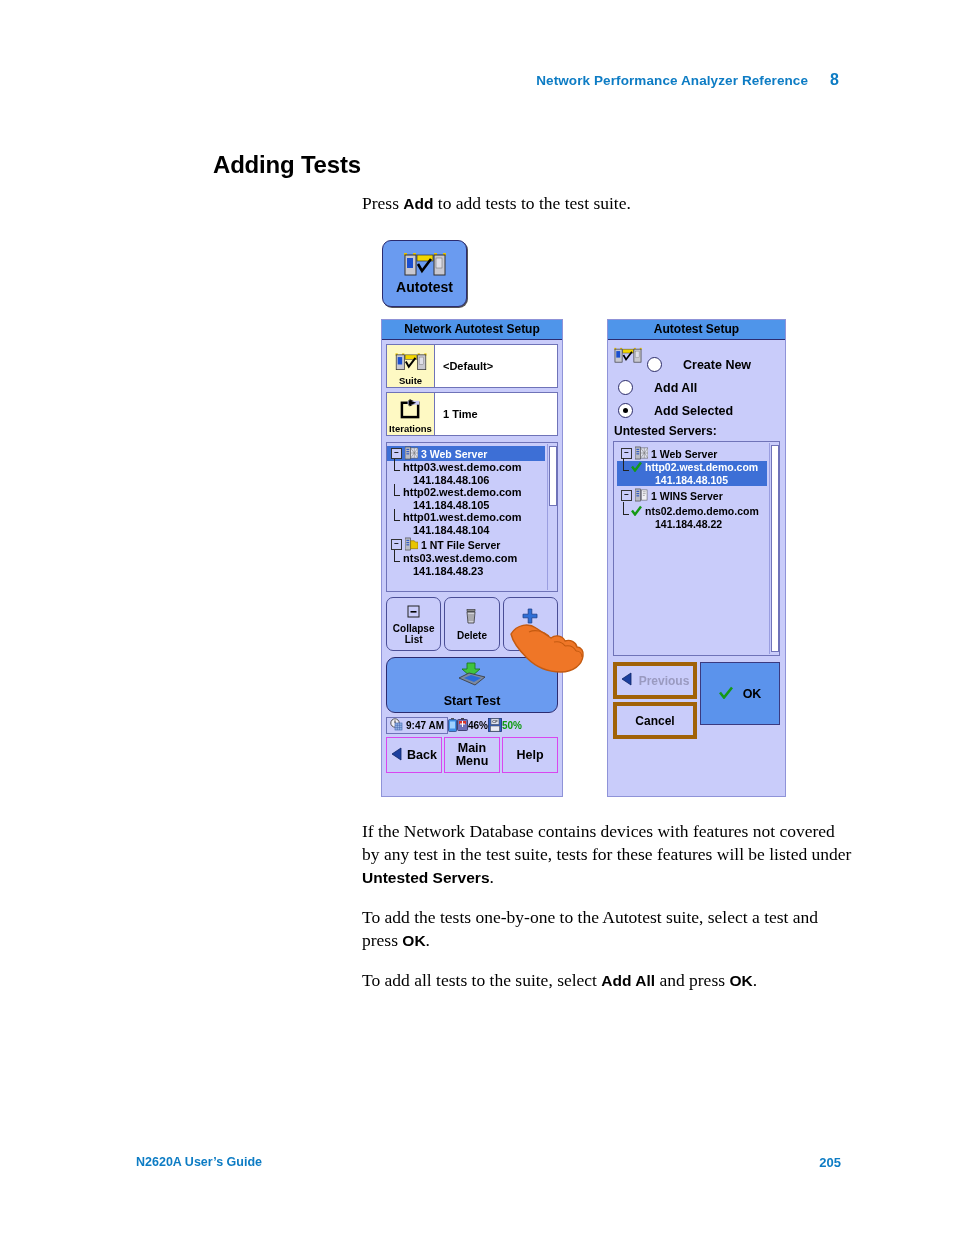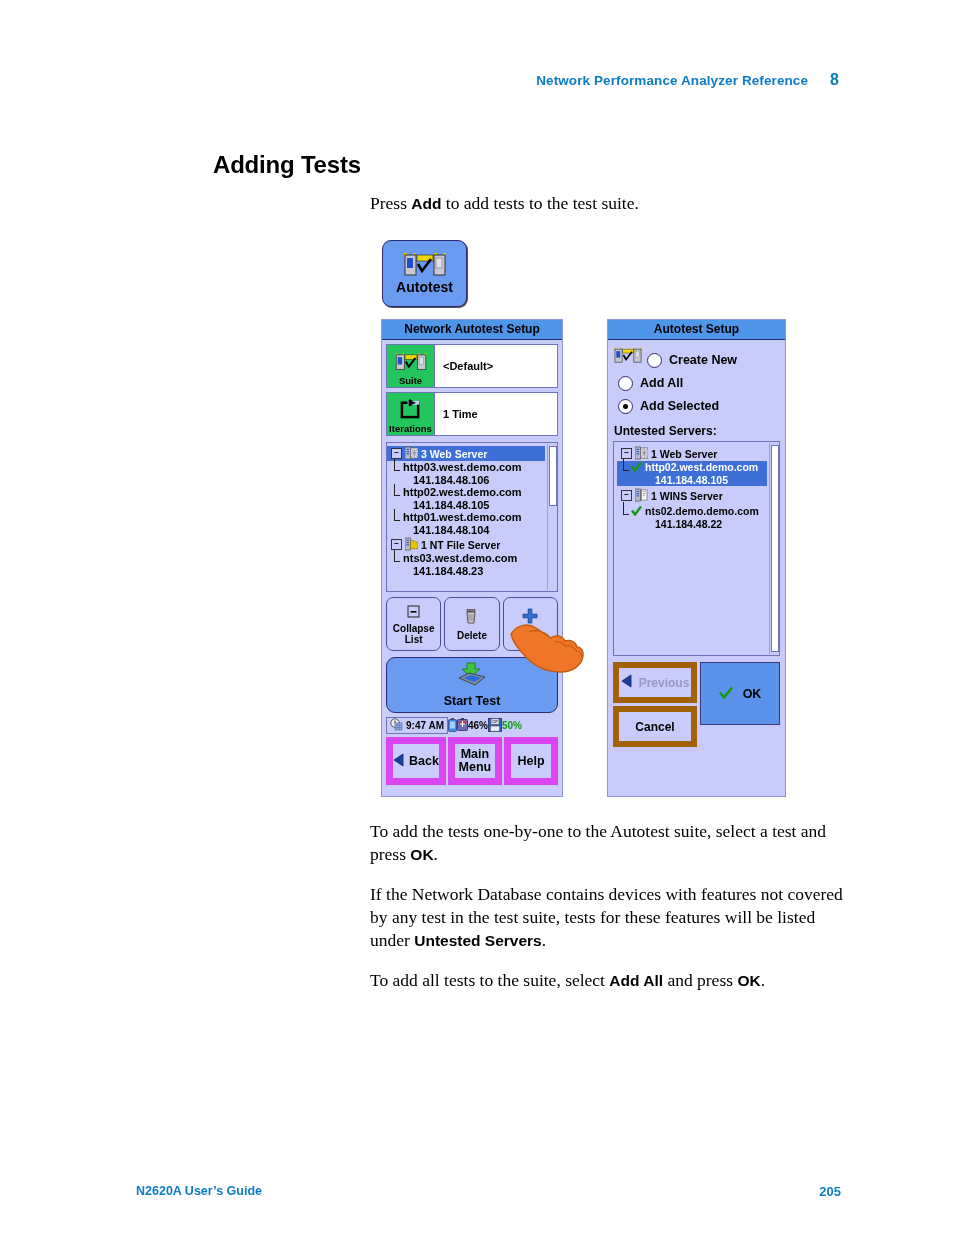--- a/index.html
+++ b/index.html
@@ -9,25 +9,25 @@
     position:relative;overflow:hidden;
   }
   
   .rh{position:absolute;top:71px;right:115px;display:flex;align-items:baseline;gap:22px;}
   .rh-title{font-family:"Liberation Sans",sans-serif;font-weight:bold;font-size:13.5px;color:#0d7cc4;letter-spacing:.1px;}
   .rh-chap{font-family:"Liberation Sans",sans-serif;font-weight:bold;font-size:16px;color:#0d7cc4;}
 
   
   .h1{position:absolute;left:213px;top:151px;font-family:"Liberation Sans",sans-serif;font-weight:bold;font-size:24px;color:#000;letter-spacing:-.2px;}
   .body-col{position:absolute;left:358px;width:495px;}
-  .p{font-size:17.5px;line-height:23px;color:#000;margin:0 0 17px 12px;}
+  .p{font-size:17.5px;line-height:23px;color:#000;margin:0 0 17px 4px;}
   .p b{font-family:"Liberation Sans",sans-serif;font-weight:bold;font-size:15.5px;}
 
   
-  .ft{position:absolute;bottom:33px;left:0;right:0;height:18px;}
+  .ft{position:absolute;bottom:62px;left:0;right:0;height:18px;}
   .ft-l{position:absolute;left:136px;font-family:"Liberation Sans",sans-serif;font-weight:bold;font-size:12.5px;color:#0d7cc4;}
   .ft-r{position:absolute;right:113px;font-family:"Liberation Sans",sans-serif;font-weight:bold;font-size:13px;color:#0d7cc4;}
 
   
   .shot{position:absolute;font-family:"Liberation Sans",sans-serif;}
 
   
   #autotest-btn{left:382px;top:240px;width:83px;height:65px;
       background:#6a9bf0;border:1px solid #2b2b70;border-radius:9px;
       box-shadow:1px 1px 0 #555;display:flex;flex-direction:column;
@@ -39,21 +39,21 @@
 
   
   .panel{background:#c9ccfa;border:1px solid #8f93d8;}
   .tbar{background:#4f95ea;border-bottom:1px solid #2b2b70;
         text-align:center;font-size:12px;font-weight:bold;color:#000;
         height:19px;line-height:19px;}
 
   
   #left-panel{left:381px;top:319px;width:180px;height:476px;}
   .row-field{display:flex;margin:4px 4px 0 4px;border:1px solid #6f73b8;background:#fff;height:42px;}
-  .fbtn{width:47px;background:#22c55e;border-right:1px solid #6f73b8;
+  .fbtn{width:47px;background:#fef9c3;border-right:1px solid #6f73b8;
         display:flex;flex-direction:column;align-items:center;justify-content:flex-end;padding-bottom:1px;}
   .fbtn .t{font-size:9.5px;font-weight:bold;color:#000;line-height:10px;}
   .fval{flex:1;display:flex;align-items:center;padding-left:8px;font-size:11px;font-weight:bold;color:#000;}
 
   .tree{margin:6px 4px 0 4px;border:1px solid #6f73b8;background:#c9ccfa;
         height:148px;position:relative;overflow:hidden;}
   .sbar{position:absolute;right:1px;top:1px;bottom:1px;width:8px;background:#c9ccfa;border-left:1px solid #9a9ee0;}
   .sthumb{position:absolute;left:1px;width:6px;background:#fff;border:1px solid #6f73b8;}
   .tnode{display:flex;align-items:center;height:15px;padding-left:4px;gap:3px;font-size:10.5px;font-weight:bold;color:#000;}
   .tnode.sel{background:#3d6fd6;color:#fff;}
@@ -69,44 +69,44 @@
   .sqbtn .t{font-size:10px;font-weight:bold;color:#000;line-height:11px;text-align:center;}
 
   #start-test{margin:6px 4px 0 4px;height:54px;background:#6a9bf0;
         border:1px solid #2b2b70;border-radius:9px;display:flex;flex-direction:column;
         align-items:center;justify-content:center;gap:2px;}
   #start-test .t{font-size:12.5px;font-weight:bold;color:#000;}
 
   #statusbar{margin:4px 4px 0 4px;height:17px;display:flex;align-items:center;font-size:10px;font-weight:bold;}
   .sb-clock{display:flex;align-items:center;gap:3px;border:1px solid #6f73b8;background:#c9ccfa;height:15px;padding:0 3px;}
   #bottombar{display:flex;margin:3px 4px 0 4px;gap:2px;}
-  .bbtn{flex:1;height:34px;background:#c9ccfa;border:7px solid #d946ef;
+  .bbtn{flex:1;height:34px;background:#c9ccfa;border:1px solid #d946ef;
         display:flex;align-items:center;justify-content:center;gap:4px;
         font-size:12.5px;font-weight:bold;color:#000;line-height:13px;text-align:center;}
 
   
   #right-panel{left:607px;top:319px;width:177px;height:476px;}
   #instruction{padding:5px 5px 0 5px;font-size:10.5px;font-weight:bold;color:#000;line-height:13.5px;}
   #instruction .ic{float:left;margin:1px 4px 0 0;}
   .radios{padding:8px 0 0 10px;}
-  .radio{display:flex;align-items:flex-start;gap:7px;height:23px;font-size:12.5px;font-weight:bold;color:#000;}
+  .radio{display:flex;align-items:center;gap:21px;height:23px;font-size:12.5px;font-weight:bold;color:#000;}
   .rdot{width:13px;height:13px;border-radius:50%;background:#fff;border:1.5px solid #2c2c6a;
         display:flex;align-items:center;justify-content:center;flex:none;}
   .rdot i{width:5px;height:5px;border-radius:50%;background:#000;display:none;}
   .rdot.on i{display:block;}
   #untested-label{padding:2px 0 3px 6px;font-size:12px;font-weight:bold;color:#000;}
   #right-tree{margin:0 5px;border:1px solid #6f73b8;background:#c9ccfa;height:213px;position:relative;overflow:hidden;}
   .chk{color:#159915;font-size:11px;font-weight:bold;line-height:10px;}
   .tleaf2{display:flex;padding-left:14px;gap:3px;position:relative;}
   .tleaf2 .txt{font-size:10.5px;font-weight:bold;line-height:12.5px;}
   .tleaf2 .elbow{position:absolute;left:6px;top:-3px;width:5px;height:12px;border-left:1px solid #222;border-bottom:1px solid #222;}
 
   #right-bottom{display:flex;margin:6px 5px 0 5px;gap:3px;align-items:flex-start;}
   .rb-left{flex:1;display:flex;flex-direction:column;gap:3px;}
-  .rb-btn{height:29px;background:#c9ccfa;border:6px solid #a16207;
+  .rb-btn{height:29px;background:#c9ccfa;border:4px solid #a16207;
         display:flex;align-items:center;justify-content:center;gap:6px;
         font-size:12px;font-weight:bold;color:#000;}
   .rb-btn.dis{color:#9a9ac0;}
   #ok-button{width:78px;height:61px;background:#5b93ec;border:1px solid #3a3a80;
         display:flex;align-items:center;justify-content:center;gap:10px;
         font-size:12.5px;font-weight:bold;color:#000;}
 
   
   #hand-cursor{position:absolute;left:507px;top:612px;width:80px;height:62px;z-index:40;}
 </style>
@@ -475,24 +475,24 @@
     </g>
     <path d="M22 20 C28 17 36 19 42 24" stroke="#c45a10" stroke-width="1.1" fill="none"></path>
     <path d="M47 30 C52 29 56 31 58 34" stroke="#c45a10" stroke-width="1.1" fill="none"></path>
     <path d="M58 34 C63 33 67 35 69 39" stroke="#c45a10" stroke-width="1.1" fill="none"></path>
     <path d="M69 39 C73 39 75 42 75 45" stroke="#c45a10" stroke-width="1.1" fill="none"></path>
   </svg>
 </div>
 
 <div class="body-col" style="top:820px;">
   <p class="p">
-    <span>To add the tests one-by-one to the Autotest suite, select a test and press </span><b>OK</b><span>.</span>
+    <span>If the Network Database contains devices with features not covered by any test in the test suite, tests for these features will be listed under </span><b>Untested Servers</b><span>.</span>
   </p>
   <p class="p">
-    <span>If the Network Database contains devices with features not covered by any test in the test suite, tests for these features will be listed under </span><b>Untested Servers</b><span>.</span>
+    <span>To add the tests one-by-one to the Autotest suite, select a test and press </span><b>OK</b><span>.</span>
   </p>
   <p class="p">
     <span>To add all tests to the suite, select </span><b>Add All</b><span> and press </span><b>OK</b><span>.</span>
   </p>
 </div>
 
 <div class="ft">
   <span class="ft-l">N2620A User’s Guide</span>
   <span class="ft-r">205</span>
 </div>

